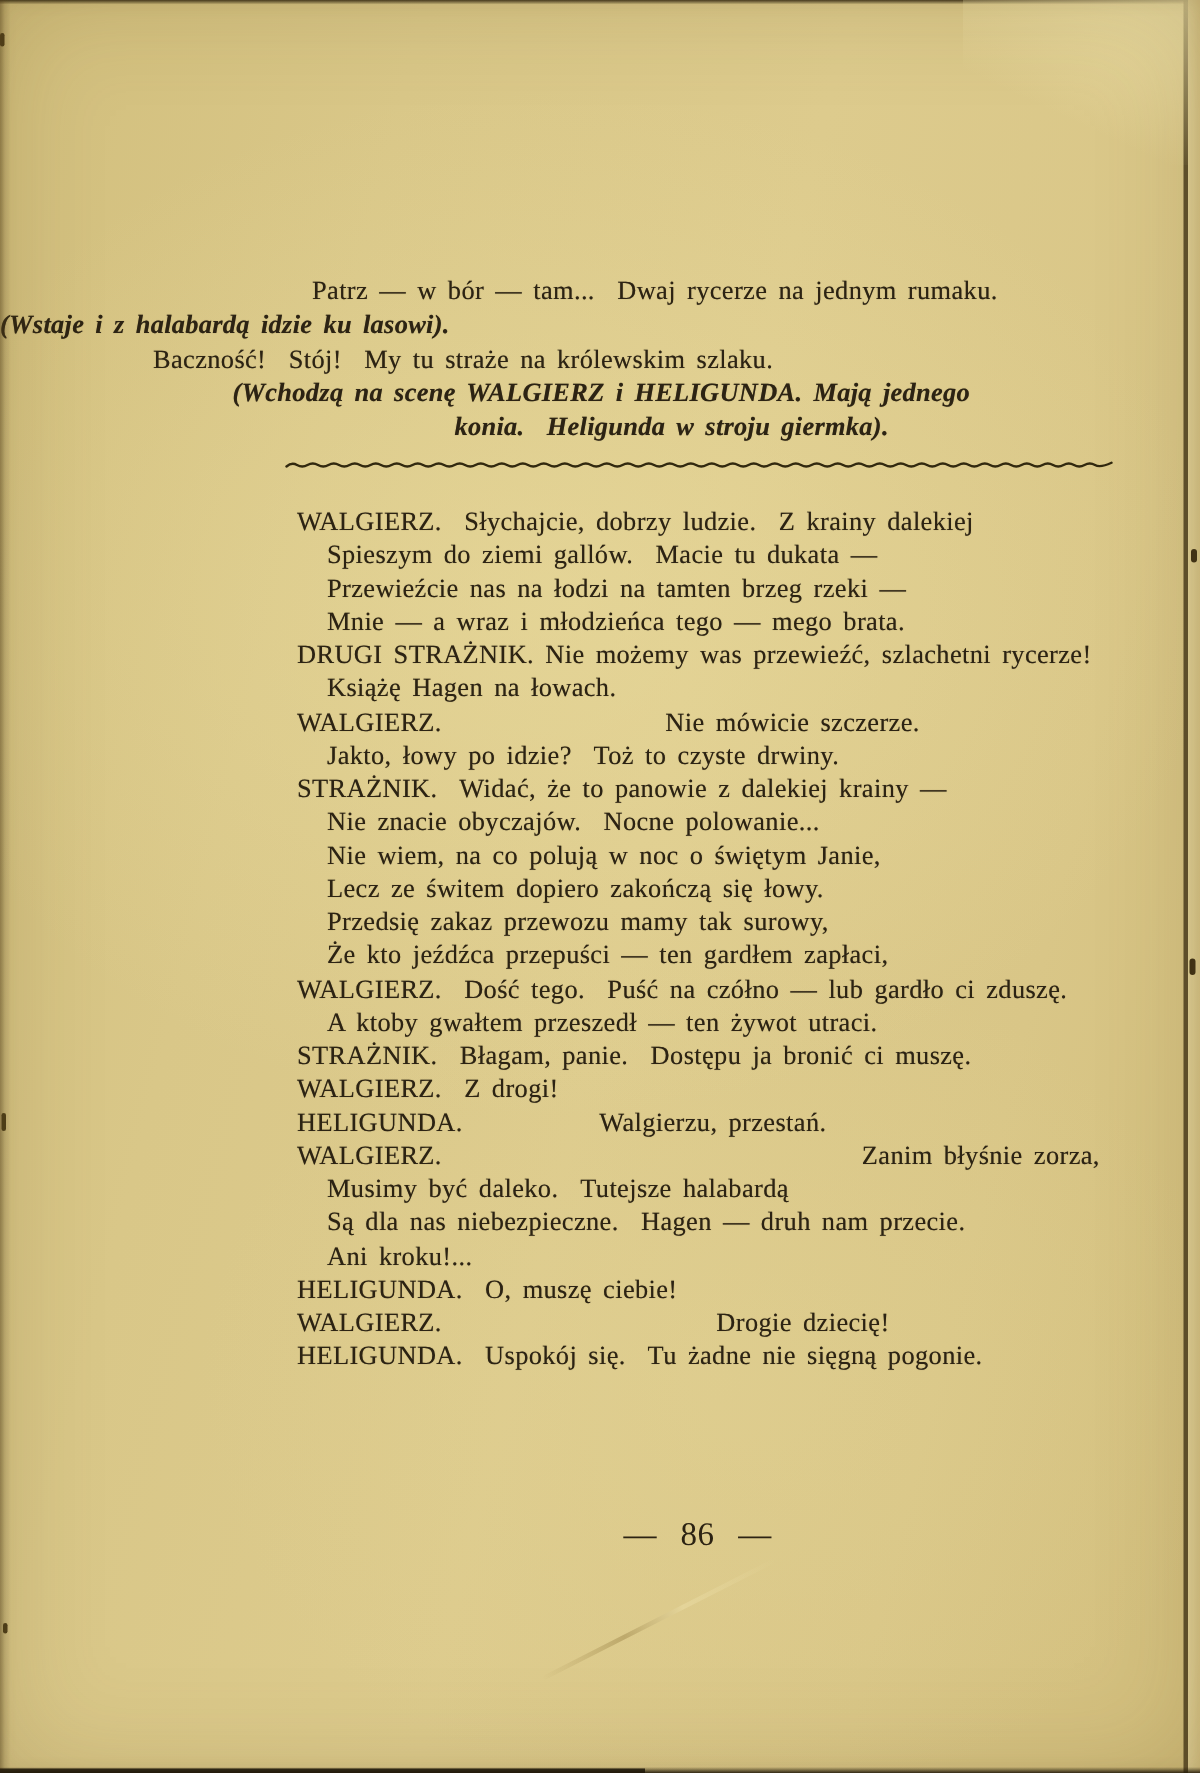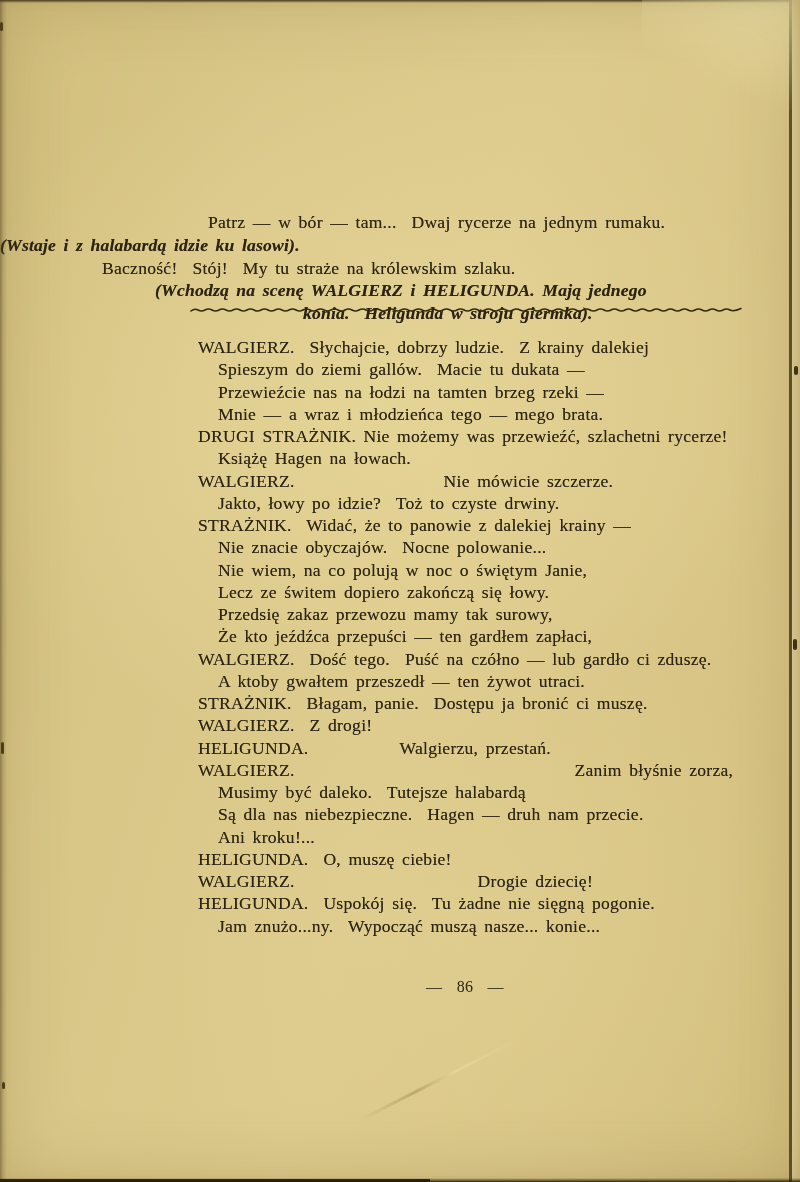--- a/index.html
+++ b/index.html
@@ -43,40 +43,40 @@
   .sp3{left:1px;top:742px;width:3px;height:12px;background:#4a3b18;}
   .sp4{left:2px;top:1082px;width:3px;height:7px;background:#4a3b18;}
   .sp5{left:0px;top:22px;width:3px;height:9px;background:#4a3b18;}
 
   
   .txt{color:#2c2313;font-size:17.6px;letter-spacing:0.25px;word-spacing:2.8px;
        text-shadow:0 0 0.5px rgba(44,35,19,0.55);}
   .ln{white-space:pre;}
   .carryover{position:absolute;top:182px;left:0;width:800px;}
   .carryover .ln{height:22.8px;line-height:22.8px;}
-  .c0{margin-left:208px;margin-top:29px;}
+  .c0{margin-left:208px;}
   .c1{}
   .c2{margin-left:102px;}
   .c3{margin-left:155px;}
   .c4{margin-left:303px;}
   .stage{font-style:italic;font-weight:bold;letter-spacing:0.2px;}
 
   .rule{position:absolute;left:190px;top:305px;width:552px;height:11px;}
 
   .dialogue{position:absolute;top:336px;left:198px;width:560px;}
   .dialogue .ln{height:22.25px;line-height:22.25px;}
   .indent{padding-left:20px;}
   .gapsp{display:inline-block;height:1px;}
   .gA{width:149px;}  
   .gB{width:91px;}   
   .gC{width:280px;}  
   .gD{width:183px;}  
 
-  .pagenum{position:absolute;top:978px;left:198px;width:534px;text-align:center;
-    font-size:16px;letter-spacing:0.3px;word-spacing:10px;color:#2c2313;}
+  .pagenum{position:absolute;top:1010px;left:198px;width:534px;text-align:center;
+    font-size:22px;letter-spacing:0.3px;word-spacing:10px;color:#2c2313;}
 </style>
 </head>
 <body>
 
 <div class="paper">
 
   <div class="carryover txt">
     <div class="ln c0">Patrz — w bór — tam...  Dwaj rycerze na jednym rumaku.</div>
     <div class="ln c1 stage">(Wstaje i z halabardą idzie ku lasowi).</div>
     <div class="ln c2">Baczność!  Stój!  My tu straże na królewskim szlaku.</div>
@@ -108,21 +108,20 @@
     <div class="ln">STRAŻNIK.  Błagam, panie.  Dostępu ja bronić ci muszę.</div>
     <div class="ln">WALGIERZ.  Z drogi!</div>
     <div class="ln"><span>HELIGUNDA.</span><span class="gapsp gB"></span><span>Walgierzu, przestań.</span></div>
     <div class="ln"><span>WALGIERZ.</span><span class="gapsp gC"></span><span>Zanim błyśnie zorza,</span></div>
     <div class="ln indent">Musimy być daleko.  Tutejsze halabardą</div>
     <div class="ln indent">Są dla nas niebezpieczne.  Hagen — druh nam przecie.</div>
     <div class="ln indent">Ani kroku!...</div>
     <div class="ln">HELIGUNDA.  O, muszę ciebie!</div>
     <div class="ln"><span>WALGIERZ.</span><span class="gapsp gD"></span><span>Drogie dziecię!</span></div>
     <div class="ln">HELIGUNDA.  Uspokój się.  Tu żadne nie sięgną pogonie.</div>
-    <div class="ln indent">Jam znużo...ny.  Wypocząć muszą nasze... konie...</div>
   </div>
 
   <div class="pagenum">— 86 —</div>
 
   <div class="edge-top"></div>
   <div class="edge-left"></div>
   <div class="edge-right-out"></div>
   <div class="edge-right-line"></div>
   <div class="edge-bottom"></div>
   <div class="edge-bottom-left"></div>

